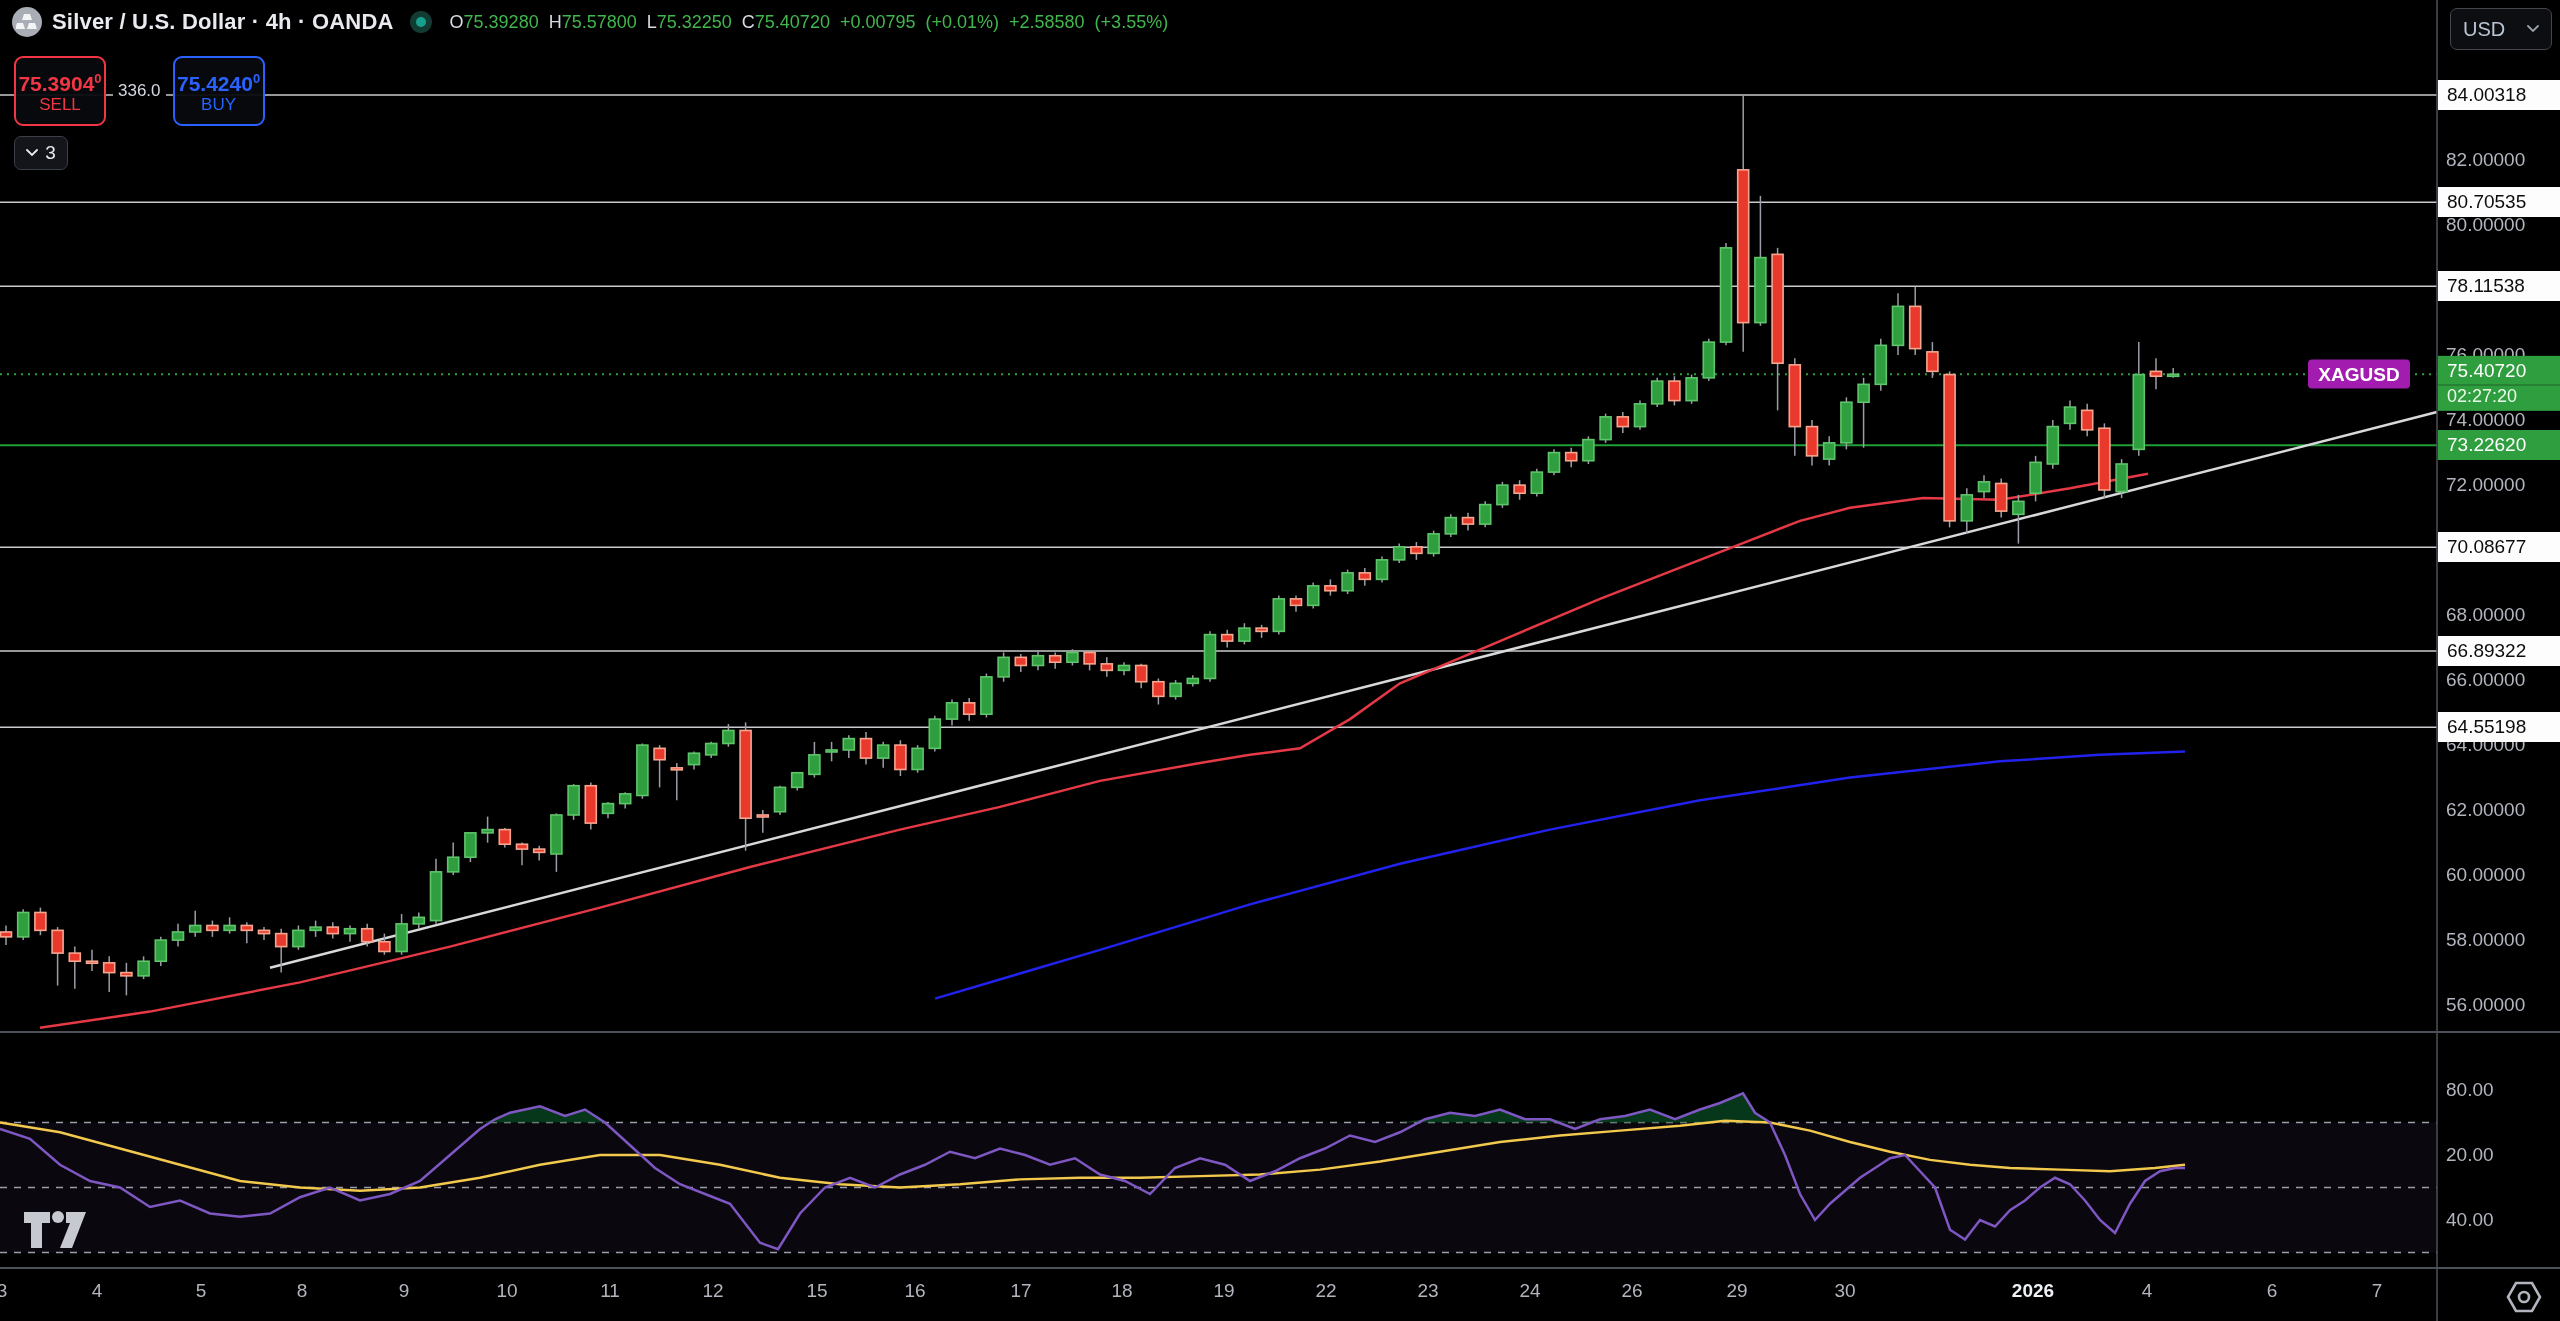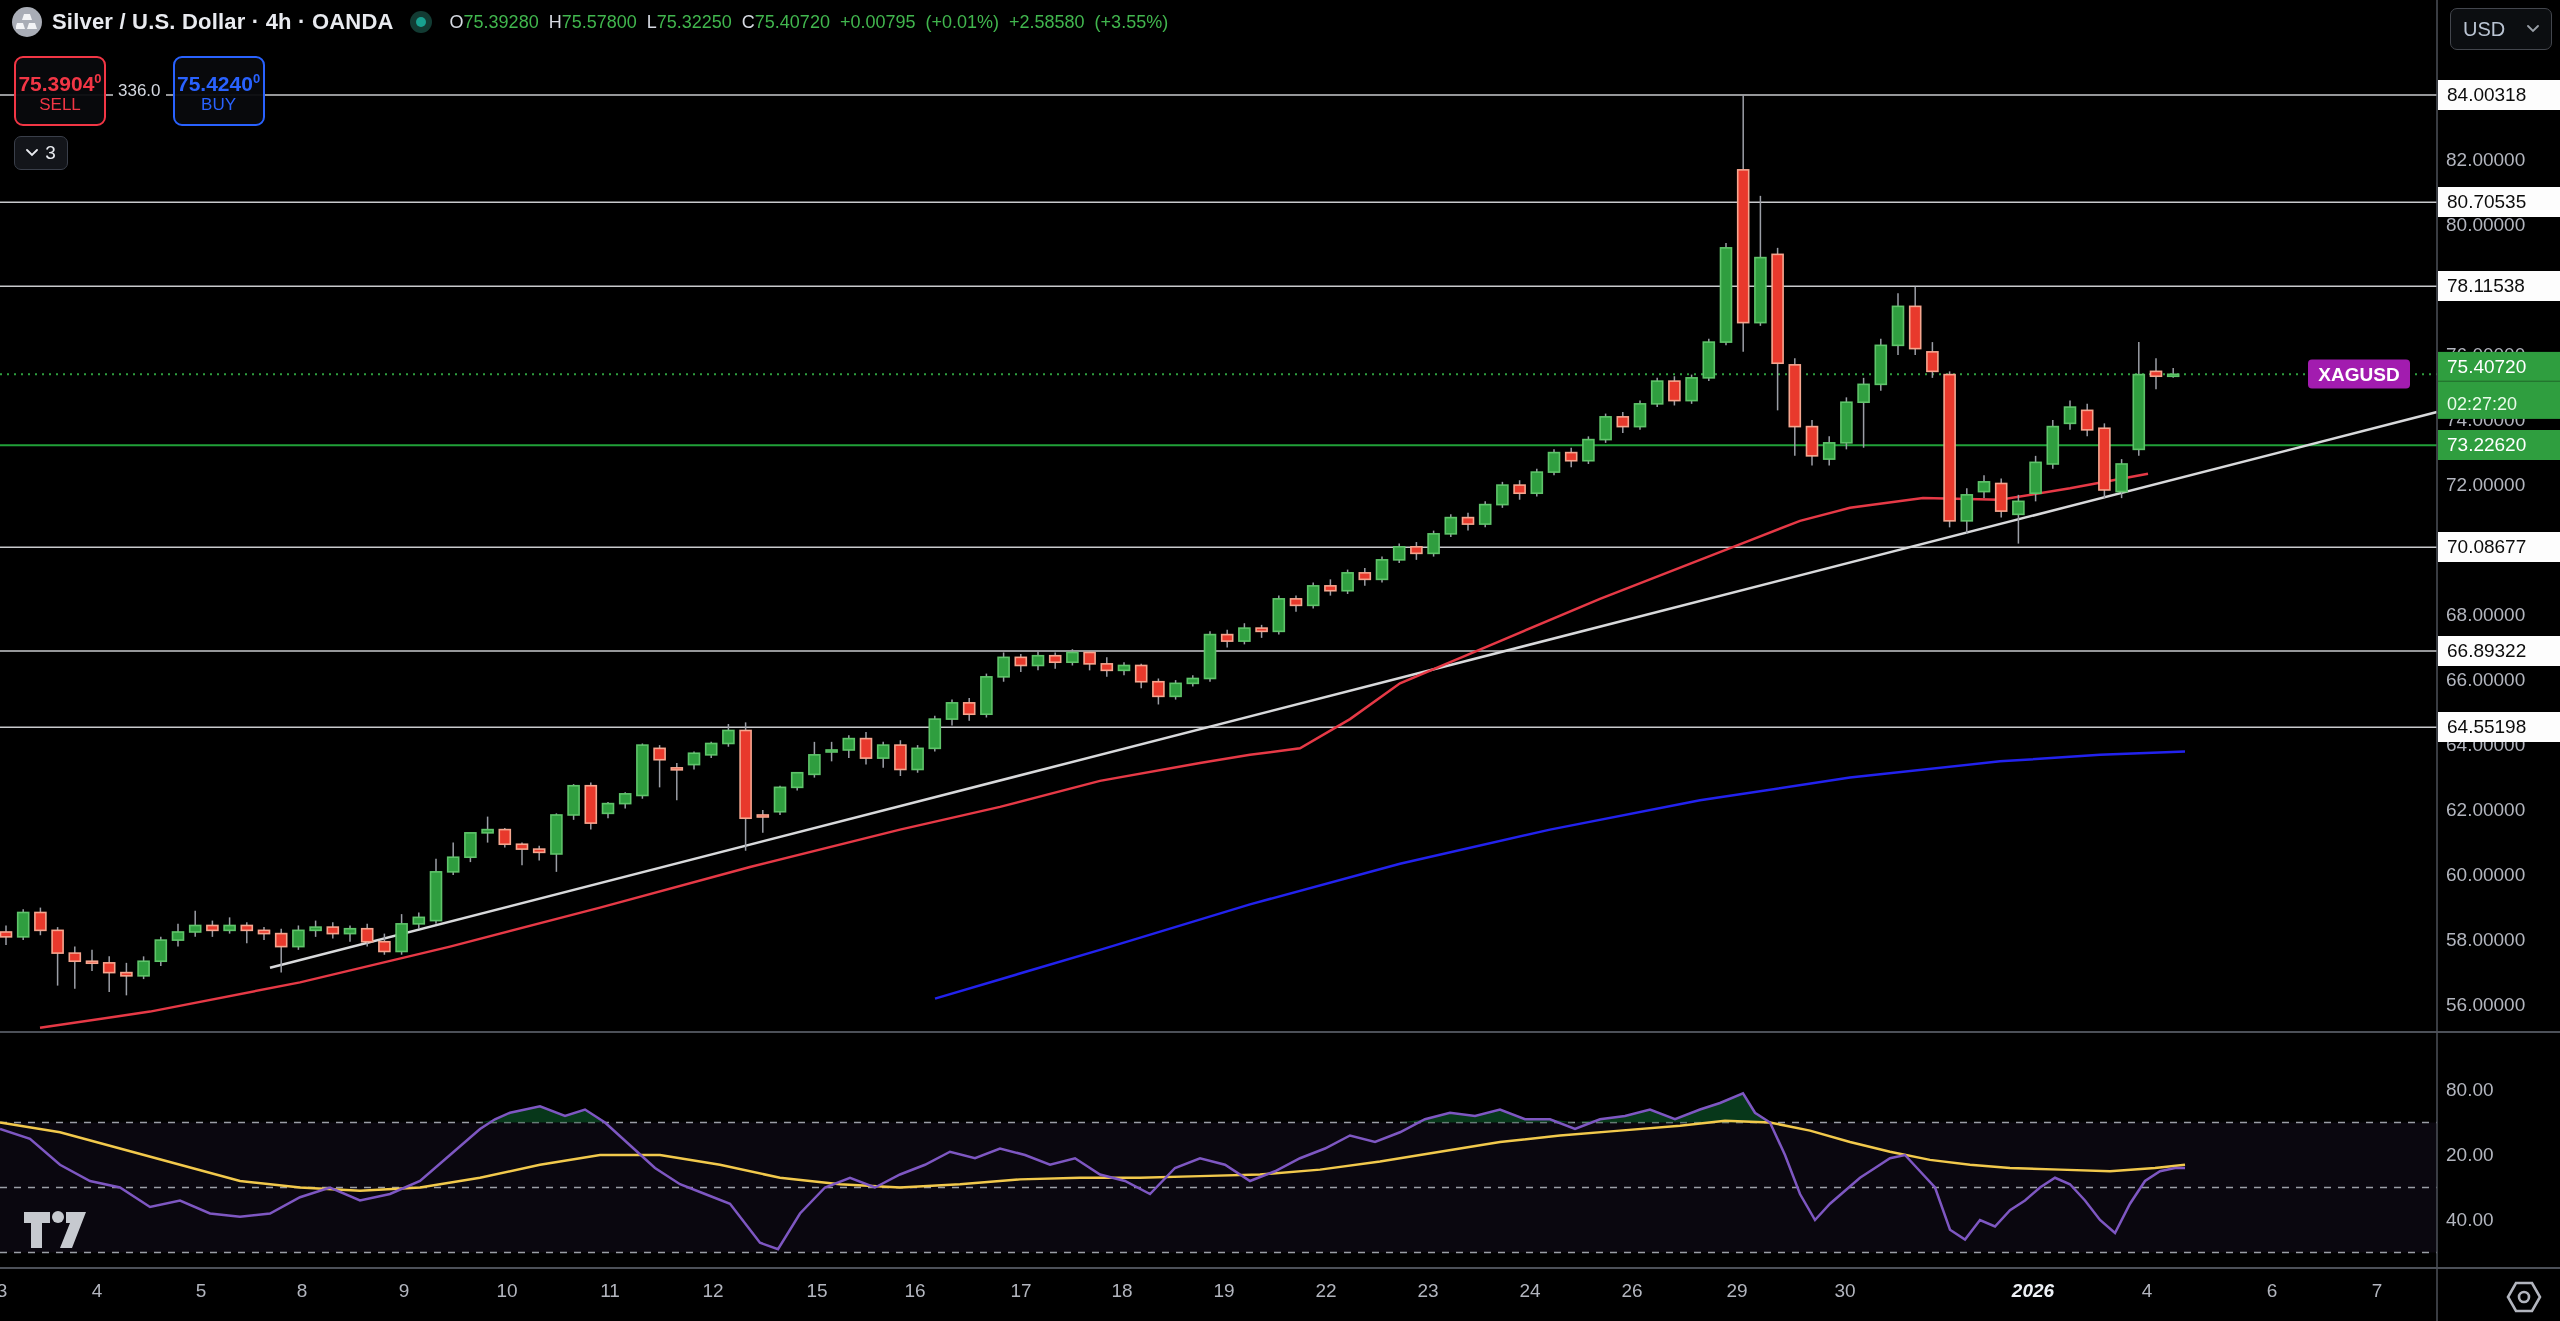--- a/index.html
+++ b/index.html
@@ -38,30 +38,30 @@
           padding:0 12px;box-sizing:border-box;cursor:pointer;}
   .cursel .cur{color:#bac4d3;font-size:20px;}
 
   
   #price-axis{position:absolute;left:2437px;top:0;width:123px;height:1268px;z-index:4;}
   .axis-label{position:absolute;left:9px;color:#b2b5be;font-size:19px;transform:translateY(-50%);white-space:nowrap;}
   .badge-white{position:absolute;left:1px;width:122px;background:#fdfdfd;color:#0c0c0c;font-size:19px;
                padding:4px 0 4px 9px;transform:translateY(-50%);box-sizing:border-box;}
   .badge-green{position:absolute;left:1px;width:122px;transform:translateY(-33%);box-sizing:border-box;}
   .bc-price{background:#2f9e3f;color:#fff;font-size:19px;padding:4px 0 3px 9px;}
-  .bc-count{background:#2f9e3f;color:#eafbea;font-size:18px;padding:12px 0 4px 9px;border-top:1px solid rgba(0,0,0,.25);}
+  .bc-count{background:#2f9e3f;color:#eafbea;font-size:18px;padding:0 0 4px 9px;border-top:1px solid rgba(0,0,0,.25);}
 
   .sym-badge{position:absolute;left:2308px;width:102px;height:29px;z-index:4;background:#a21caf;border-radius:4px;
              color:#fff;font-size:19px;font-weight:700;display:flex;align-items:center;justify-content:center;
              transform:translateY(-50%);}
 
   
   #time-axis{position:absolute;left:0;top:1268px;width:2560px;height:53px;z-index:4;cursor:ew-resize;}
   .time-label{position:absolute;top:12px;transform:translateX(-50%);color:#b2b5be;font-size:19px;}
-  .time-label.year{color:#edf0f5;font-weight:700;font-style:italic;}
+  .time-label.year{color:#edf0f5;font-weight:700;}
 
   .hexbtn{position:absolute;left:2500px;top:1278px;z-index:6;width:48px;height:38px;display:flex;
           align-items:center;justify-content:center;cursor:pointer;}
   .tvlogo{position:absolute;left:22px;top:1204px;z-index:3;opacity:.92;}
 </style>
 </head>
 <body>
 
 <div class="stage">
 

